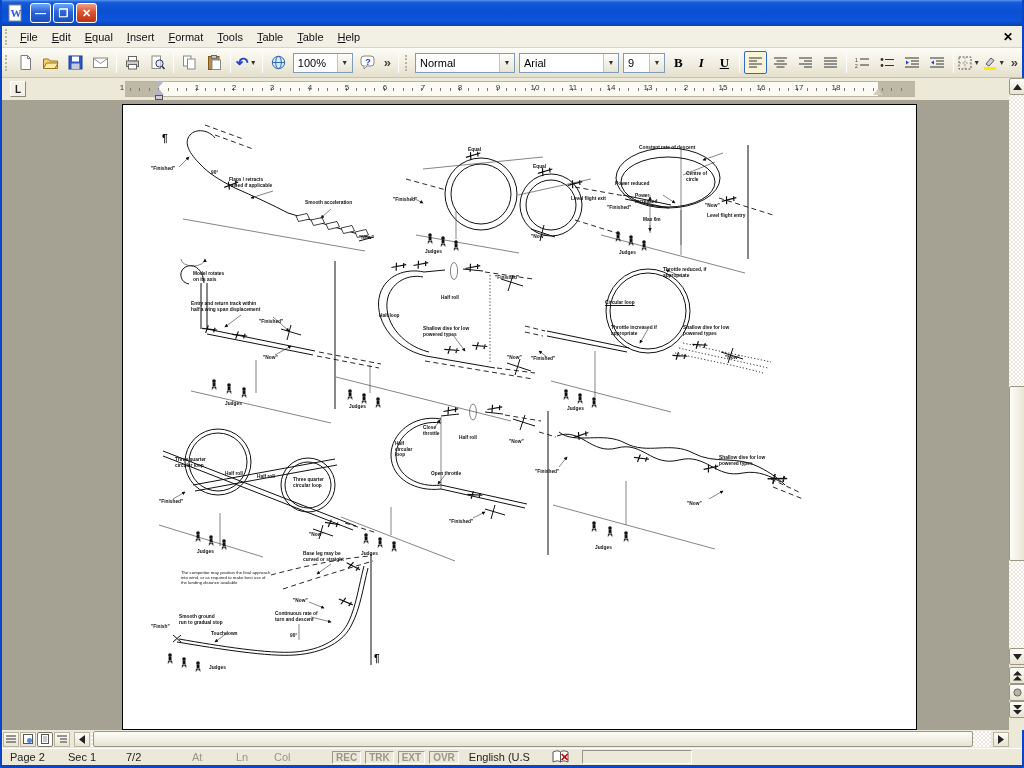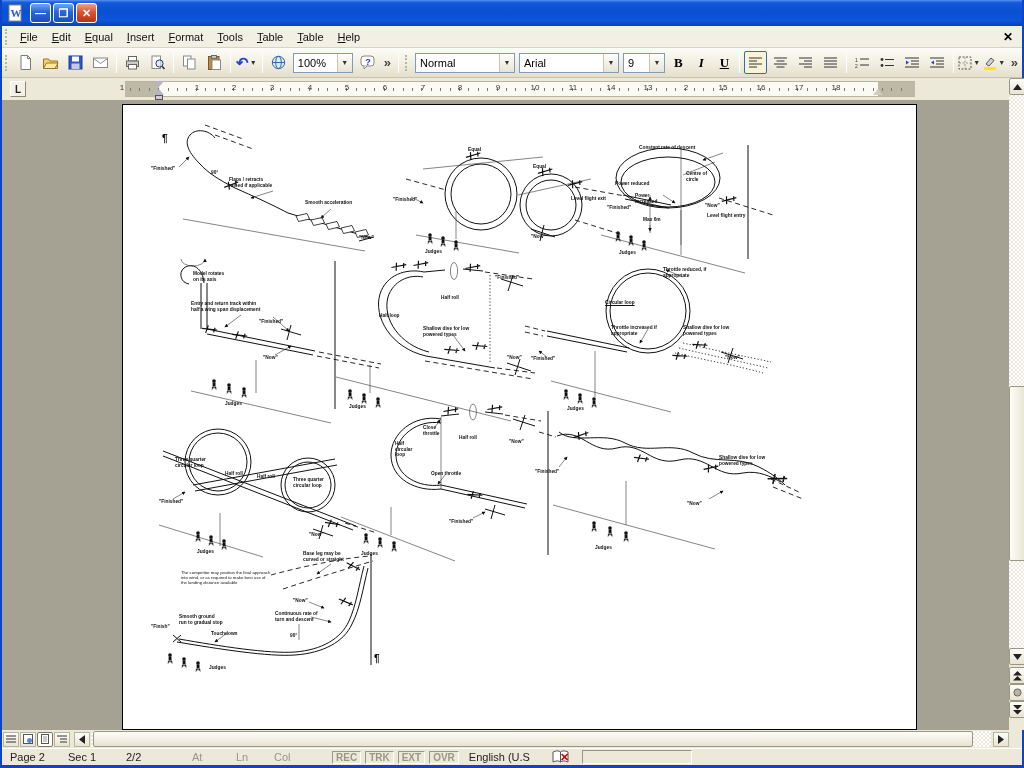--- a/index.html
+++ b/index.html
@@ -704,21 +704,21 @@
     <div class="viewbtn">
       <svg width="6" height="9" viewBox="0 0 6 9">
           <path d="M0,0 L6,4.5 L0,9 z" fill="#222"></path>
         </svg>
       </div>
   </div>
 
   <div class="statusbar">
     <span class="sfield" style="width:58px">Page 2</span>
     <span class="sfield" style="width:58px">Sec 1</span>
-    <span class="sfield" style="width:46px">2/2</span>
+    <span class="sfield" style="width:46px">7/2</span>
     <span class="sfield dim" style="margin-left:20px;width:44px">At</span>
     <span class="sfield dim" style="width:38px">Ln</span>
     <span class="sfield dim" style="width:38px">Col</span>
     <span class="modebox" style="margin-left:28px">REC</span>
     <span class="modebox">TRK</span>
     <span class="modebox">EXT</span>
     <span class="modebox">OVR</span>
     <span class="sfield">English (U.S</span>
     <span class="spellicon">
       <svg width="18" height="14" viewBox="0 0 18 14">

